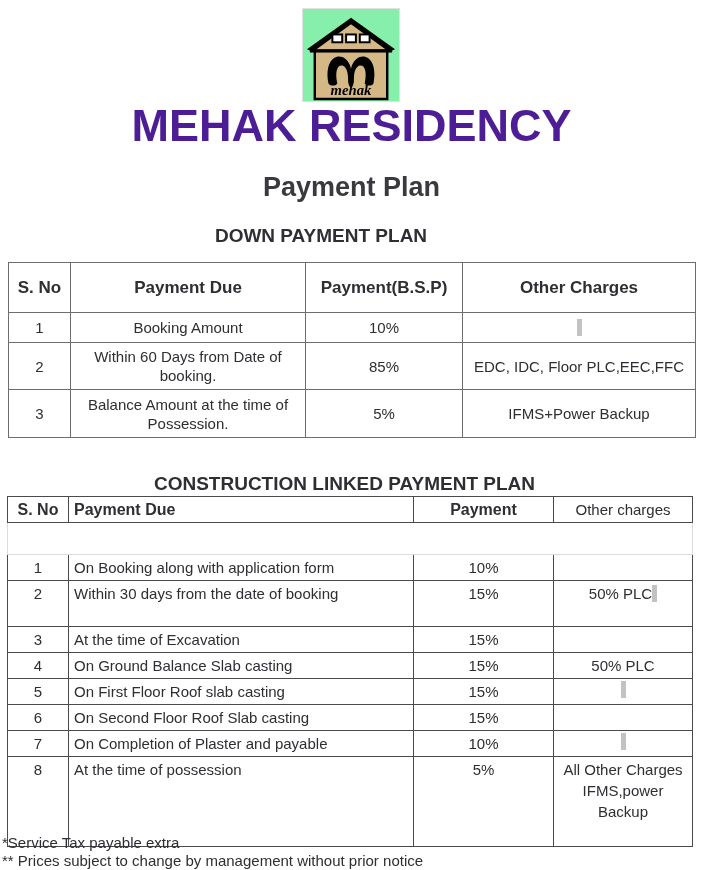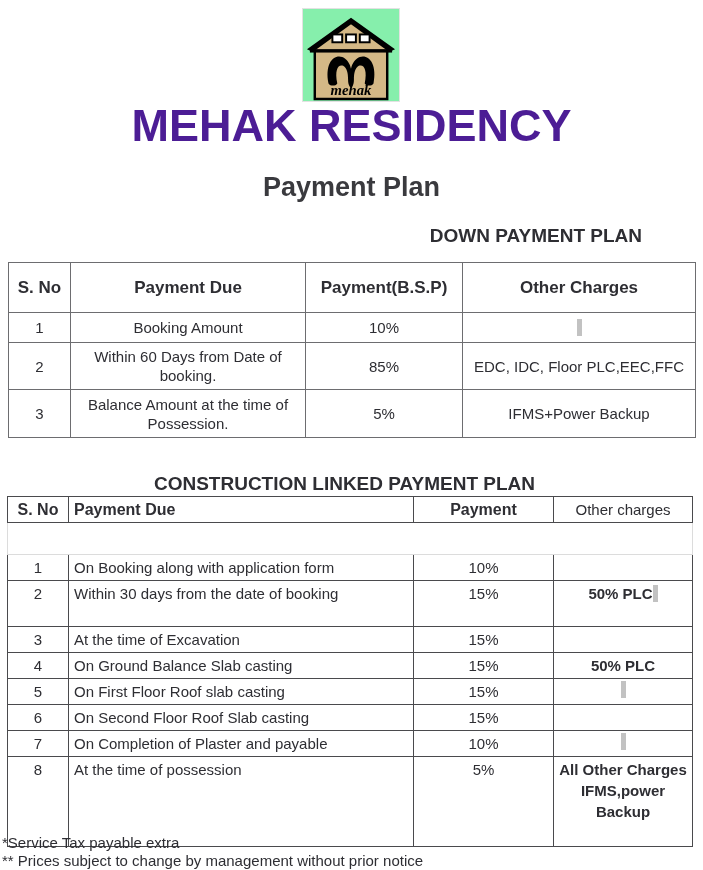--- a/index.html
+++ b/index.html
@@ -45,21 +45,21 @@
     text-align: center;
     font-size: 27px;
     font-weight: bold;
     color: #3a3a3e;
     line-height: 34px;
   }
   .hdr-sec1 {
     position: absolute;
     left: 0; top: 224px;
     width: 642px;
-    text-align: right;
+    text-align: center;
     font-size: 19px;
     font-weight: bold;
     color: #2e2e33;
     line-height: 24px;
   }
   .hdr-sec2 {
     position: absolute;
     left: 0; top: 472px;
     width: 689px;
     text-align: center;
@@ -126,21 +126,21 @@
     font-weight: bold;
     font-size: 16px;
     text-align: center;
     height: 26px;
     vertical-align: middle;
   }
   #table2 thead th.th-oth { font-weight: normal; font-size: 15px; }
   #table2 .c-sno  { width: 61px; text-align: center; }
   #table2 .c-due  { width: 345px; text-align: left; }
   #table2 .c-pay  { width: 140px; text-align: center; }
-  #table2 .c-oth  { width: 139px; text-align: center; font-weight: bold; }
+  #table2 .c-oth  { width: 139px; text-align: center; }
   #table2 tbody td { height: 24px; }
   #table2 tbody tr.tall td { height: 46px; }
   #table2 tbody tr.last td { height: 90px; }
 
   
   .caret {
     display: inline-block;
     width: 5px;
     height: 17px;
     background: #c2c2c2;

